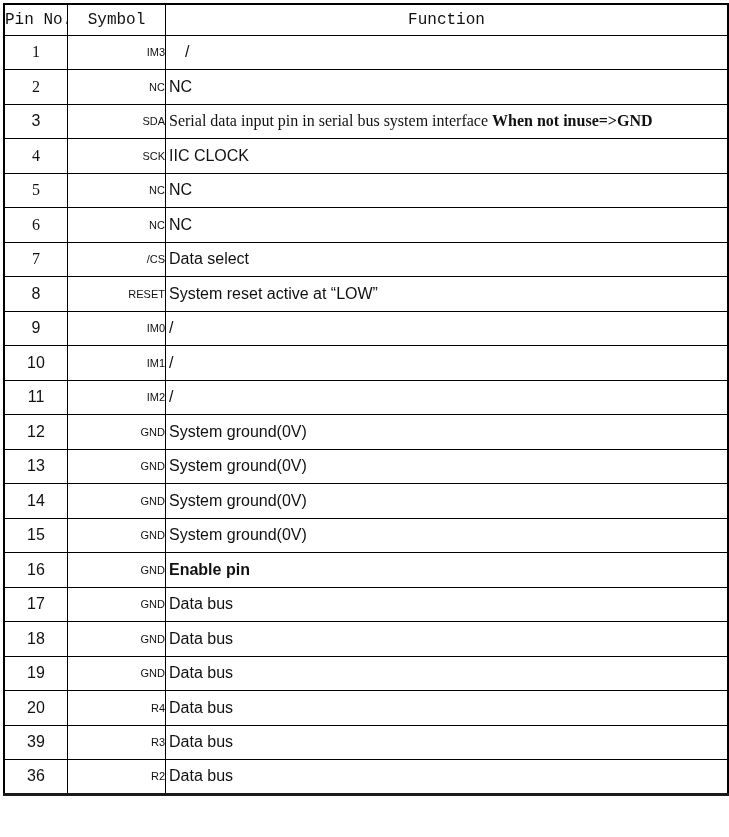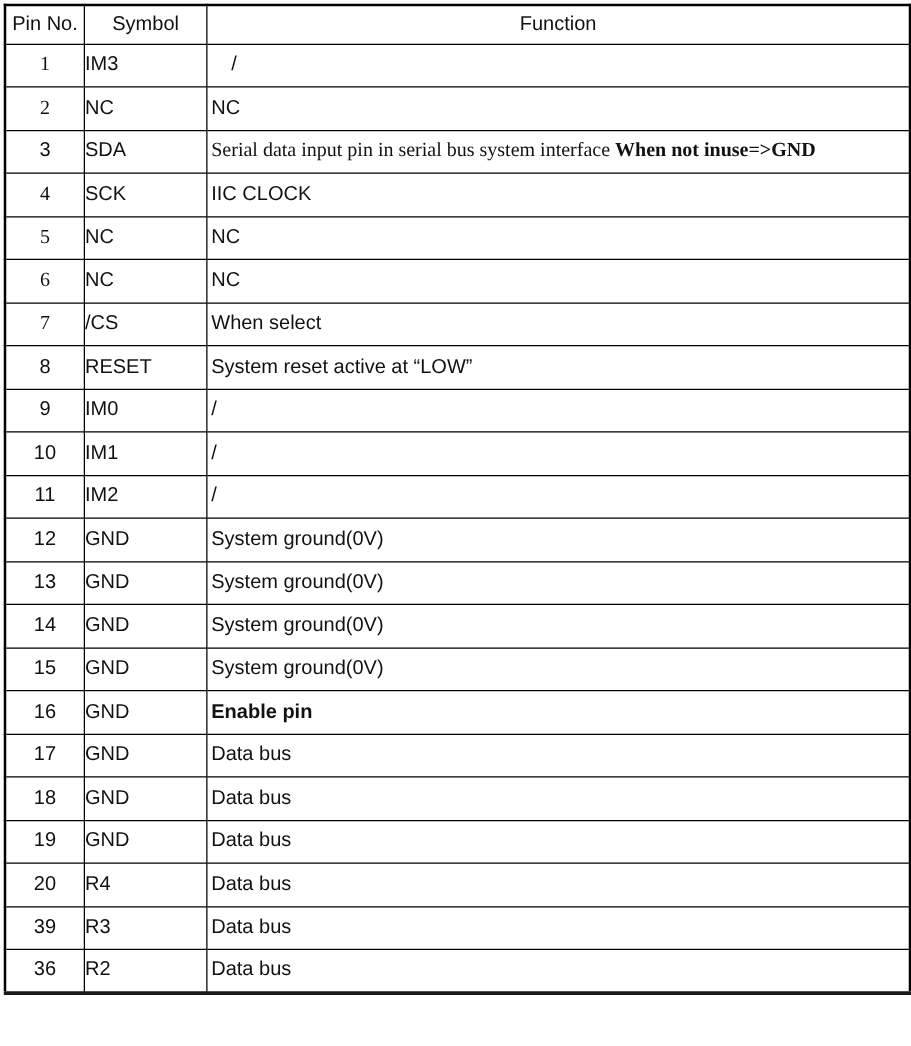--- a/index.html
+++ b/index.html
@@ -29,41 +29,41 @@
   }
   .pin-table th, .pin-table td {
     border: 1px solid #000000;
     padding: 0;
     overflow: hidden;
     white-space: nowrap;
   }
   .pin-table thead tr { height: 31px; }
   .pin-table tbody tr { height: 34.5px; }
   .pin-table th {
-    font-family: Liberation Sans, sans-serif;
+    font-family: Liberation Mono, monospace;
     font-weight: normal;
     font-size: 16px;
     text-align: center;
     vertical-align: middle;
   }
   .col-pin  { width: 62px; }
   .col-sym  { width: 97px; }
   .col-func { width: 561px; }
   td.cell-pin {
     text-align: center;
     vertical-align: middle;
     font-size: 16px;
   }
   td.cell-pin.serif { font-family: "Liberation Serif", serif; }
   td.cell-pin.sans  { font-family: "Liberation Sans", sans-serif; }
   td.cell-sym {
-    text-align: left;
+    text-align: right;
     vertical-align: middle;
     font-family: "Liberation Sans", sans-serif;
-    font-size: 16px;
+    font-size: 11px;
   }
   td.cell-func {
     text-align: left;
     vertical-align: middle;
     padding-left: 3px;
     font-size: 16px;
   }
   .cell-func span.sans  { font-family: "Liberation Sans", sans-serif; }
   .cell-func span.serif { font-family: Liberation Serif, serif; }
   .cell-func span.bold  { font-weight: bold; }
@@ -109,21 +109,21 @@
           <td class="cell-func"><span class="sans">NC</span></td>
         </tr>
         <tr>
           <td class="cell-pin serif">6</td>
           <td class="cell-sym">NC</td>
           <td class="cell-func"><span class="sans">NC</span></td>
         </tr>
         <tr>
           <td class="cell-pin serif">7</td>
           <td class="cell-sym">/CS</td>
-          <td class="cell-func"><span class="sans">When select</span></td>
+          <td class="cell-func"><span class="sans">Data select</span></td>
         </tr>
         <tr>
           <td class="cell-pin sans">8</td>
           <td class="cell-sym">RESET</td>
           <td class="cell-func"><span class="sans">System reset active at “LOW”</span></td>
         </tr>
         <tr>
           <td class="cell-pin sans">9</td>
           <td class="cell-sym">IM0</td>
           <td class="cell-func"><span class="sans">/</span></td>

